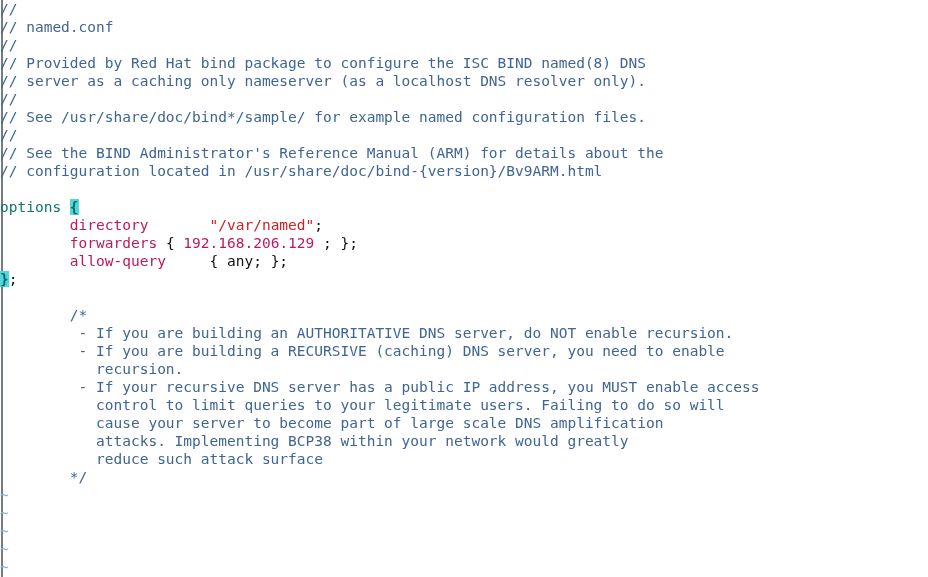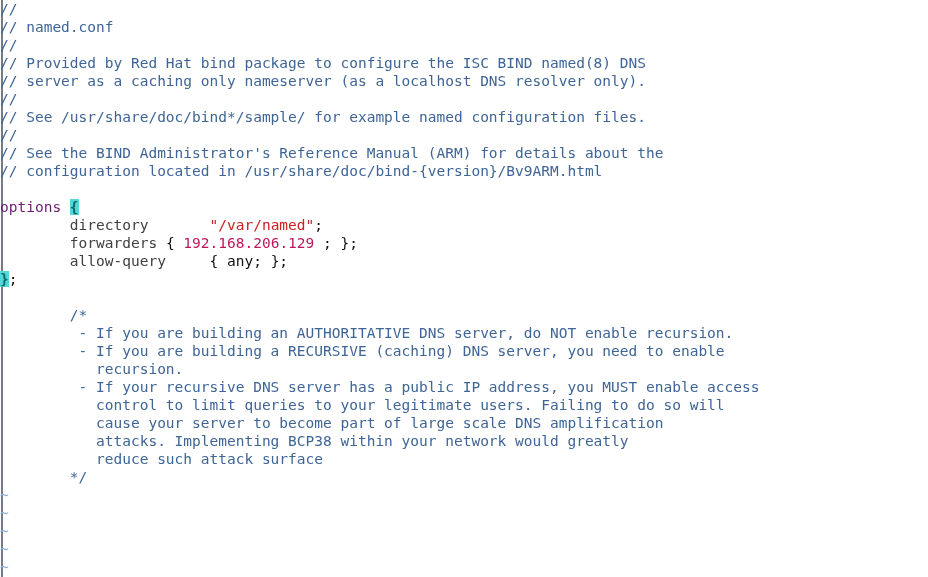--- a/index.html
+++ b/index.html
@@ -49,22 +49,22 @@
   }
 
   .ln {
     display: block;
     height: 18px;
     white-space: pre;
   }
 
   
   .cmt      { color: #3f6596; }       
-  .kw       { color: #404040; }       
-  .blockkw  { color: #701a75; }       
+  .kw       { color: #be185d; }       
+  .blockkw  { color: #0f766e; }       
   .str      { color: #cc2222; }       
   .num      { color: #be185d; }       
   .punct    { color: #111111; }       
   .txt      { color: #111111; }
   .tilde    { color: #8fb3dd; }       
 
   
   .matchbrace {
     background: #52d8d8;
     color: #0d6a6a;

